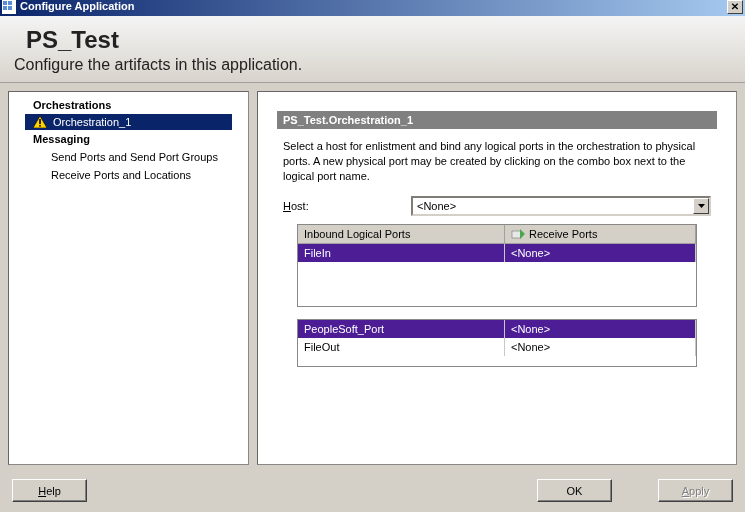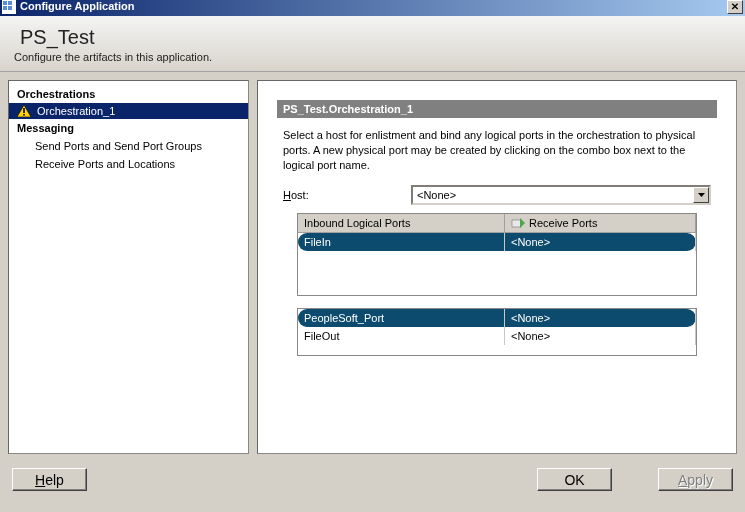--- a/index.html
+++ b/index.html
@@ -46,44 +46,44 @@
     text-align: center;
     line-height: 11px;
     cursor: pointer;
   }
   .header {
     background: linear-gradient(to bottom, #f4f4f4, #d8d4cc);
     padding: 10px 14px 8px;
     border-bottom: 1px solid #a0a0a0;
   }
   .header h1 {
-    margin: 0 0 2px 6px;
-    font-size: 20px;
-    font-weight: normal;
+    margin: 0 0 2px 12px;
+    font-size: 24px;
+    font-weight: bold;
     color: #222;
   }
   .header .subtitle {
-    font-size: 11px;
+    font-size: 16px;
     color: #222;
   }
   .main-area {
     display: flex;
     padding: 8px;
     gap: 8px;
     height: 390px;
   }
   .panel {
     background: #fff;
     border: 1px solid #888;
     border-top-color: #666;
     border-left-color: #666;
   }
   .nav-panel {
     width: 246px;
-    padding: 4px 0;
+    padding: 4px 16px;
   }
   .nav-header {
     font-weight: bold;
     padding: 3px 8px;
     color: #000;
   }
   .nav-item {
     padding: 2px 8px 2px 26px;
     cursor: pointer;
     display: flex;
@@ -178,23 +178,22 @@
     min-height: 62px;
   }
   .grid-row {
     display: flex;
   }
   .grid-row .cell {
     padding: 3px 6px;
     border-right: 1px solid #c8c8c8;
   }
   .grid-row.selected {
-    background: #0c4a6e;
+    background: #4c1d95;
     color: #fff;
-    border-radius: 9px;
   }
   .col-a { flex: 0 0 52%; }
   .col-b { flex: 1; }
   .port-icon {
     width: 14px;
     height: 12px;
     display: inline-block;
   }
   .button-bar {
     display: flex;
@@ -204,21 +203,21 @@
   .button-bar .spacer { flex: 1; }
   .win-btn {
     min-width: 75px;
     height: 23px;
     background: #d4d0c8;
     border: 1px solid #fff;
     border-right-color: #404040;
     border-bottom-color: #404040;
     box-shadow: inset -1px -1px 0 #808080, inset 1px 1px 0 #d4d0c8;
     font-family: Tahoma, Arial, sans-serif;
-    font-size: 14px;
+    font-size: 11px;
     cursor: pointer;
     padding: 0 8px;
   }
   .win-btn.disabled {
     color: #808080;
     text-shadow: 1px 1px 0 #fff;
     cursor: default;
     margin-left: 38px;
   }
 </style>

